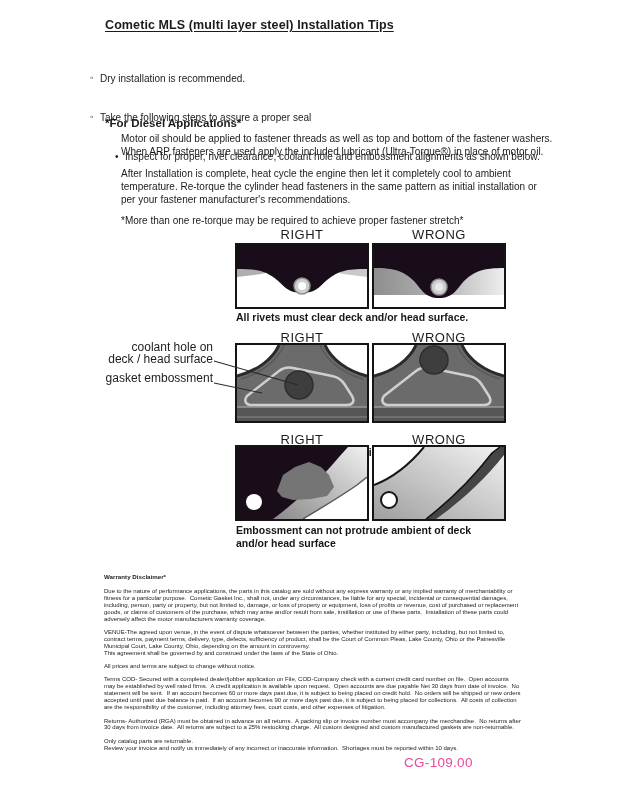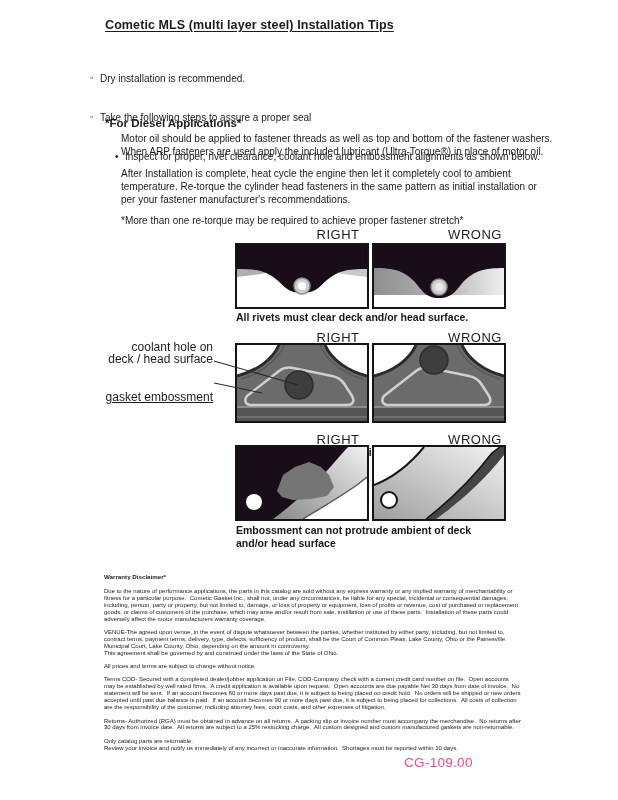--- a/index.html
+++ b/index.html
@@ -18,21 +18,21 @@
   .bullets{left:90px;top:46px;font-size:10px;line-height:13px;white-space:pre-wrap;}
   .b-item{position:relative;padding-left:10px;}
   .b-item::before{content:"◦";position:absolute;left:0;top:-1px;font-size:10px;}
   .sb-item{position:relative;padding-left:10px;margin-left:25px;}
   .sb-item::before{content:"•";position:absolute;left:0;top:0;font-size:10px;}
   
   .diesel-head{left:105px;top:117px;font-size:11.5px;font-weight:bold;}
   .diesel-block{left:105px;top:132px;width:448px;font-size:10px;line-height:13.3px;}
   .diesel-block p{margin:0 0 8px 16px;white-space:pre-wrap;}
   
-  .rw{width:134px;text-align:center;font-size:13px;letter-spacing:.5px;color:#1c1c1c;font-weight:500;margin-left:36px;}
+  .rw{width:134px;text-align:center;font-size:13px;letter-spacing:.5px;color:#1c1c1c;font-weight:500;}
   .fig{border:2px solid #141414;background:#fff;box-sizing:border-box;}
   .fig svg{display:block;width:100%;height:100%;}
   .cap{font-size:10.5px;font-weight:bold;line-height:13px;color:#161616;}
   .callout{font-size:12px;line-height:11.5px;text-align:right;width:125px;color:#1c1c1c;}
   .leader{z-index:5;}
   
   .legal{left:104px;top:574px;width:417px;font-size:6px;line-height:6.9px;color:#222;}
   .legal .lg-head{font-size:6.2px;font-weight:bold;margin:0 0 7px 0;}
   .legal p{margin:0 0 6.5px 0;white-space:pre-wrap;}
   .legal p.no-gap{margin-bottom:0;}
@@ -90,21 +90,21 @@
 
 <div class="abs cap" style="left:236px;top:311px;">All rivets must clear deck and/or head surface.</div>
 
 <div class="abs rw" style="left:235px;top:330px;">RIGHT</div>
 <div class="abs rw" style="left:372px;top:330px;">WRONG</div>
 
 <div class="abs callout" style="left:88px;top:342px;">
   <div>coolant hole on</div>
   <div>deck / head surface</div>
 </div>
-<div class="abs callout" style="left:88px;top:392px;text-decoration:underline;">gasket embossment</div>
+<div class="abs callout" style="left:88px;top:373px;">gasket embossment</div>
 
 <svg class="abs leader" style="left:212px;top:357px;" width="92" height="42">
   <line x1="2" y1="4" x2="86" y2="28" stroke="#2a2a2a" stroke-width="1.2"></line>
   <line x1="2" y1="26" x2="50" y2="36" stroke="#2a2a2a" stroke-width="1.2"></line>
 </svg>
 
 <div class="abs fig" style="left:235px;top:343px;width:134px;height:80px;">
   <svg viewBox="0 0 130 76" preserveAspectRatio="none">
     <rect width="130" height="76" fill="#6b6b6b"></rect>
     <path d="M0,0 H42 C36,14 20,26 0,31 Z" fill="#ffffff"></path>

